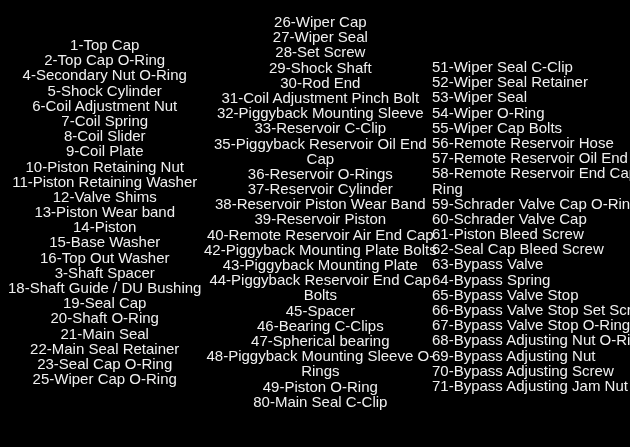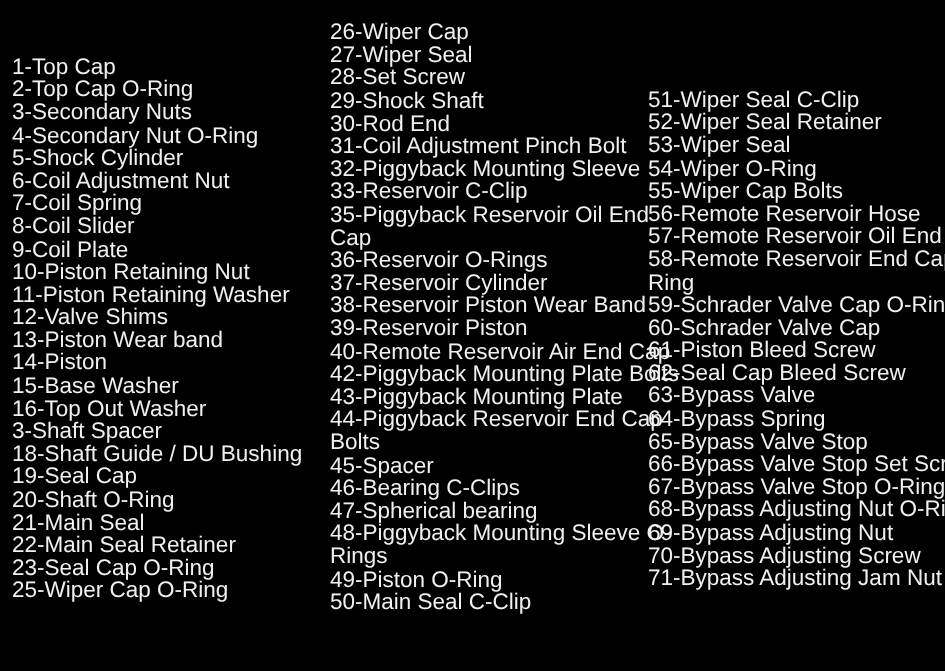--- a/index.html
+++ b/index.html
@@ -19,32 +19,31 @@
     color: #f0f0f0;
   }
   .col {
     position: absolute;
   }
   .col .line {
     white-space: nowrap;
     height: 15.2px;
     line-height: 15.2px;
   }
-  .col1 { left: 8px;   top: 37px; }
-  .col2 { left: 220px; top: 14px; }
+  .col1 { left: 8px;   top: 37px; text-align: center; }
+  .col2 { left: 204px; top: 14px; text-align: center; }
   .col3 { left: 432px; top: 59px; }
 </style>
 </head>
 <body>
 
 <div class="page">
   <div class="col col1">
       <div class="line">1-Top Cap</div>
       <div class="line">2-Top Cap O-Ring</div>
-      <div class="line">3-Secondary Nuts</div>
       <div class="line">4-Secondary Nut O-Ring</div>
       <div class="line">5-Shock Cylinder</div>
       <div class="line">6-Coil Adjustment Nut</div>
       <div class="line">7-Coil Spring</div>
       <div class="line">8-Coil Slider</div>
       <div class="line">9-Coil Plate</div>
       <div class="line">10-Piston Retaining Nut</div>
       <div class="line">11-Piston Retaining Washer</div>
       <div class="line">12-Valve Shims</div>
       <div class="line">13-Piston Wear band</div>
@@ -79,21 +78,21 @@
       <div class="line">42-Piggyback Mounting Plate Bolts</div>
       <div class="line">43-Piggyback Mounting Plate</div>
       <div class="line">44-Piggyback Reservoir End Cap</div>
       <div class="line">Bolts</div>
       <div class="line">45-Spacer</div>
       <div class="line">46-Bearing C-Clips</div>
       <div class="line">47-Spherical bearing</div>
       <div class="line">48-Piggyback Mounting Sleeve O-</div>
       <div class="line">Rings</div>
       <div class="line">49-Piston O-Ring</div>
-      <div class="line">50-Main Seal C-Clip</div>
+      <div class="line">80-Main Seal C-Clip</div>
     </div>
   <div class="col col3">
       <div class="line">51-Wiper Seal C-Clip</div>
       <div class="line">52-Wiper Seal Retainer</div>
       <div class="line">53-Wiper Seal</div>
       <div class="line">54-Wiper O-Ring</div>
       <div class="line">55-Wiper Cap Bolts</div>
       <div class="line">56-Remote Reservoir Hose</div>
       <div class="line">57-Remote Reservoir Oil End Cap</div>
       <div class="line">58-Remote Reservoir End Cap O-</div>

